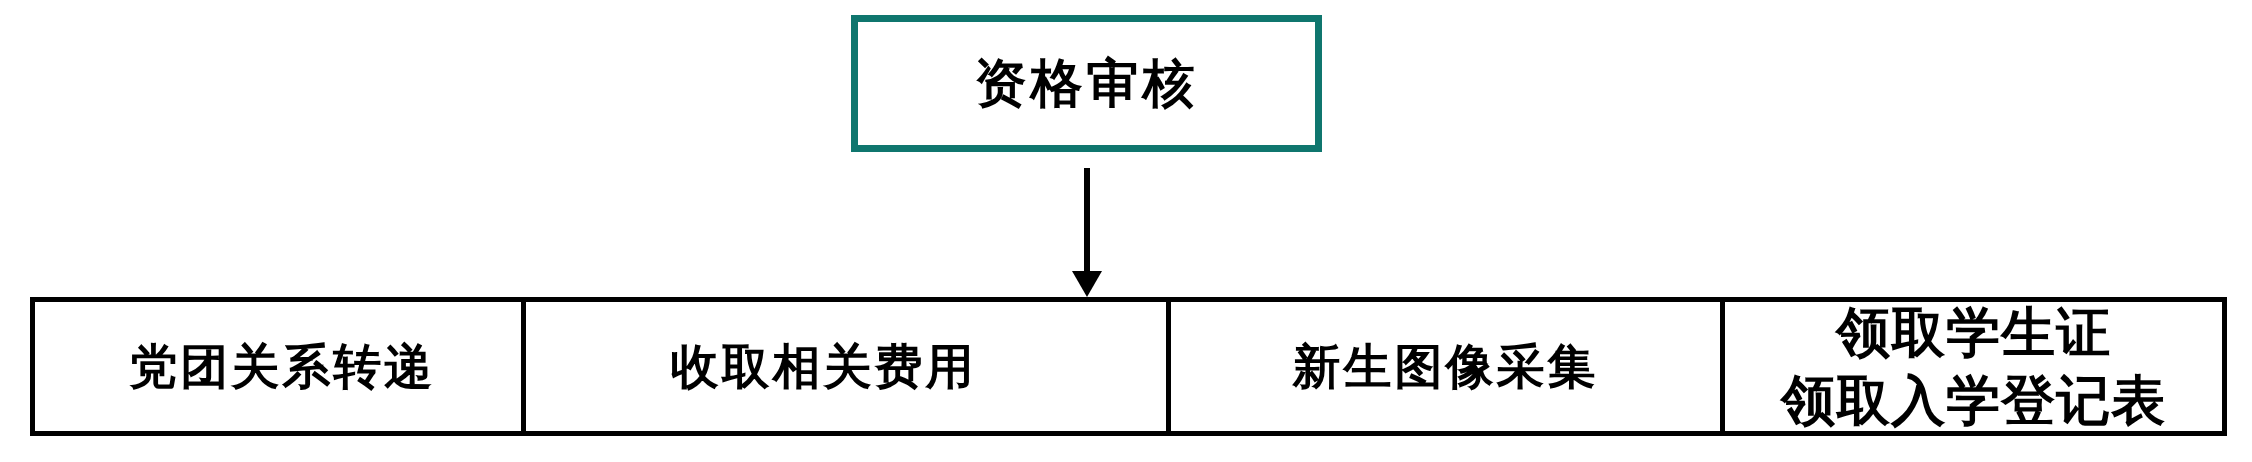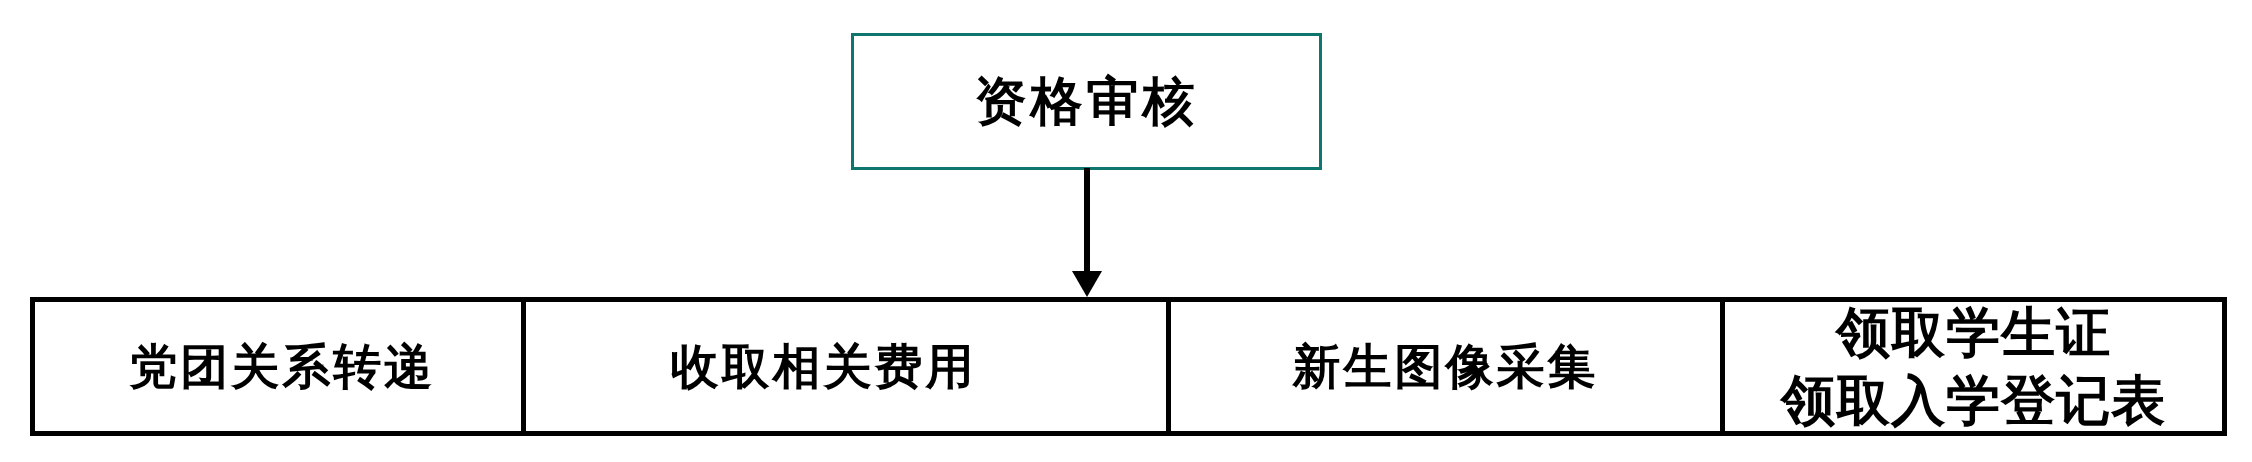--- a/index.html
+++ b/index.html
@@ -11,24 +11,24 @@
     position: relative;
     width: 2252px;
     height: 462px;
     background: #ffffff;
     font-family: "Liberation Sans", "DejaVu Sans", sans-serif;
     color: #000000;
   }
   .top-box {
     position: absolute;
     left: 851px;
-    top: 33px;
+    top: 15px;
     width: 471px;
     height: 137px;
-    border: 3px solid #0f766e;
+    border: 7px solid #0f766e;
     box-sizing: border-box;
     display: flex;
     align-items: center;
     justify-content: center;
     font-size: 52px;
     font-weight: 700;
     letter-spacing: 4px;
   }
   .arrow {
     position: absolute;

